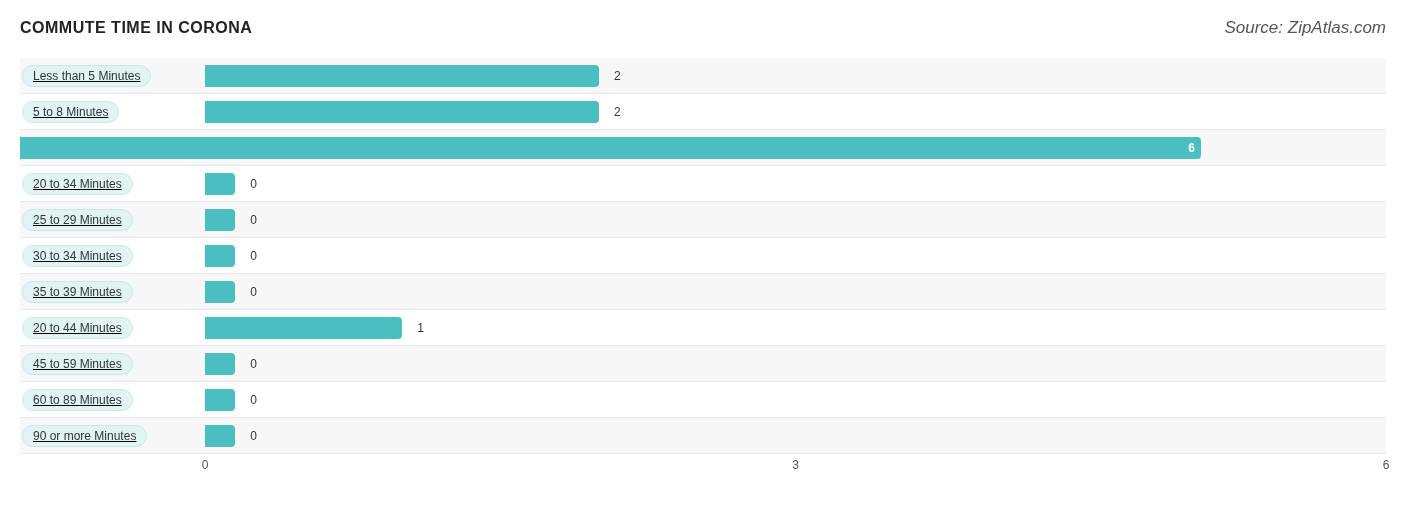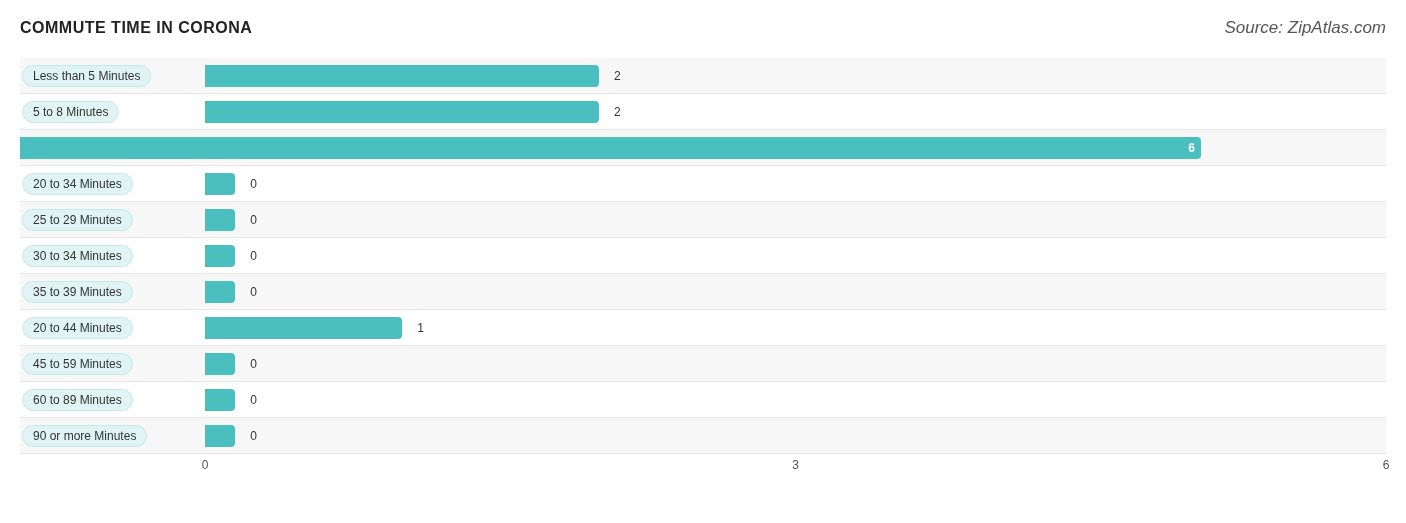--- a/index.html
+++ b/index.html
@@ -38,20 +38,21 @@
       position: relative;
       display: flex;
       flex-direction: column;
       gap: 0px;
     }
     .bar-row {
       display: flex;
       align-items: center;
       height: 36px;
       border-bottom: 1px solid #e8e8e8;
+      text-decoration: underline;
     }
     .bar-row:nth-child(odd) {
       background: #f7f7f7;
     }
     .bar-row:nth-child(even) {
       background: #fff;
     }
     .bar-label-container {
       width: 185px;
       min-width: 185px;

